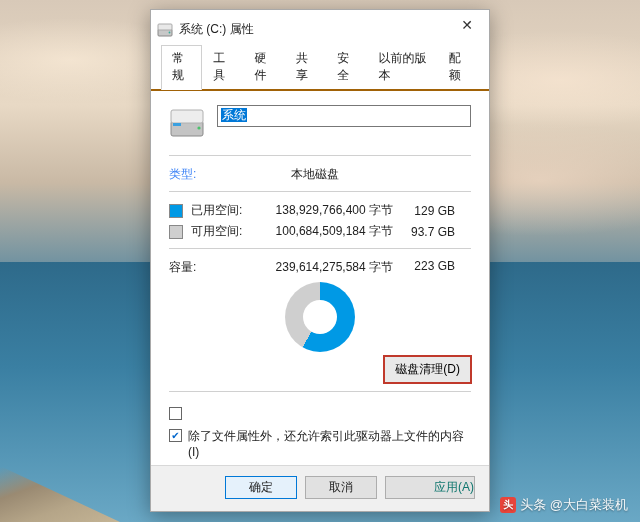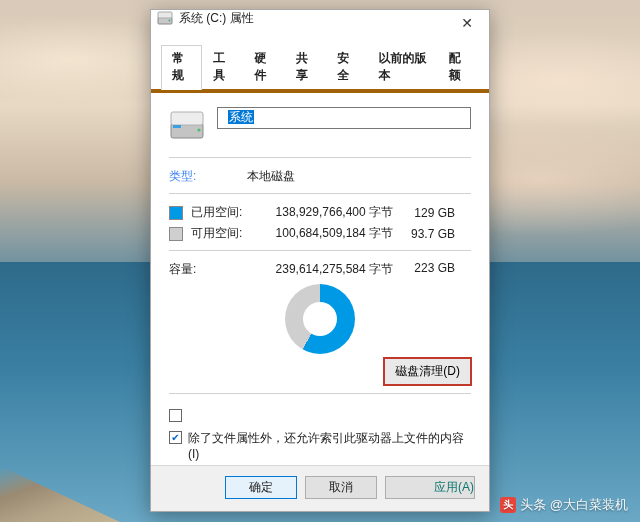--- a/index.html
+++ b/index.html
@@ -40,54 +40,53 @@
   .dialog {
     position:absolute;
     left:150px; top:9px;
     width:340px; height:503px;
     background:#fff;
     border:1px solid #a9a9a9;
     box-shadow: 0 4px 20px rgba(0,0,0,0.35);
     display:flex; flex-direction:column;
   }
   .titlebar {
-    height:28px; display:flex; align-items:flex-start; padding:0 2px 0 6px;
+    height:28px; display:flex; align-items:flex-end; padding:0 2px 0 6px;
     background:#fff;
     font-size:12px;
   }
   .title-icon { width:16px;height:16px; margin-right:6px; }
   .title-text { flex:1; }
   .close-btn { width:40px;height:26px;display:flex;align-items:center;justify-content:center;font-size:14px;color:#333;cursor:default;}
   .tabs {
-    display:flex; padding:6px 10px 0 10px; border-bottom:4px solid #a16207;
+    display:flex; padding:6px 10px 0 10px; border-bottom:2px solid #a16207;
     gap:0;
     font-size:12px;
-    font-weight:bold;
   }
   .tab {
     padding:4px 10px 5px 10px; border:1px solid transparent;
     position:relative; top:1px; cursor:default;
   }
   .tab.active {
     border:1px solid #d0d0d0; border-bottom:1px solid #fff; background:#fff;
   }
   .content {
     flex:1; padding:14px 18px 8px 18px; overflow:hidden;
   }
   .row-top { display:flex; align-items:flex-start; gap:12px; margin-bottom:14px;}
   .drive-icon { width:36px; height:36px; }
   .name-input {
-    flex:1; height:22px; border:1px solid #777; padding:1px 10px;
+    flex:1; height:22px; border:1px solid #777; padding:1px 3px;
     font-size:12px;
   }
   .name-input .hl { background:#0078d7;color:#fff;padding:0 1px;}
   .sep { border:none; border-top:1px solid #d0d0d0; margin:8px 0 10px 0;}
   .kv { display:flex; margin-bottom:6px; }
   .kv .k { width:78px; color:#3b82f6;}
-  .kv .v { flex:1; }
+  .kv .v { flex:1;margin-left:44px; }
   .space-row { display:flex; align-items:center; margin-bottom:4px;}
   .swatch { width:14px;height:14px; margin-right:8px; border:1px solid #888;}
   .space-row .lbl{ width:62px;}
   .space-row .bytes{ width:140px; text-align:right;}
   .space-row .gb{ width:62px; text-align:right;}
   .capacity-row { display:flex; margin:10px 0 6px 0;}
   .capacity-row .lbl{ width:84px;}
   .capacity-row .bytes{ width:140px; text-align:right;}
   .capacity-row .gb{ width:62px; text-align:right;}
   .donut-wrap{ display:flex; justify-content:center; margin:6px 0 4px 0;}

